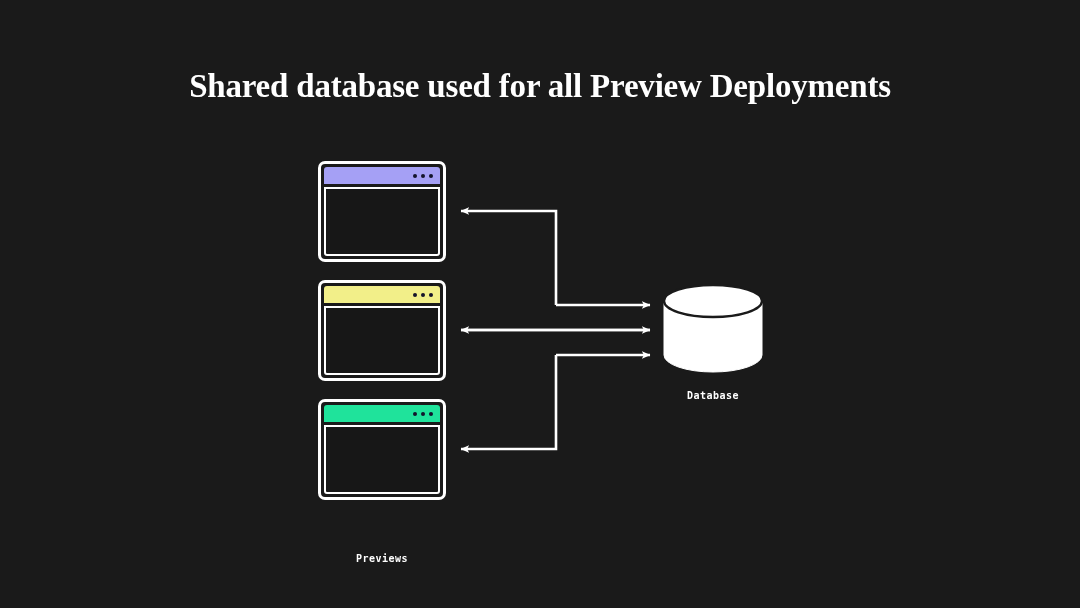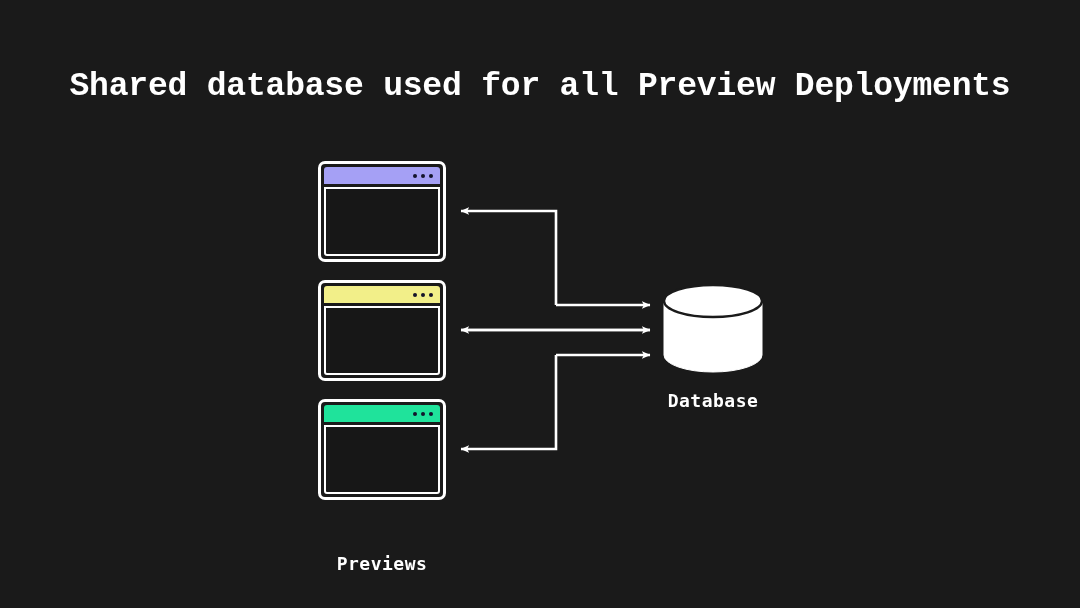--- a/index.html
+++ b/index.html
@@ -23,21 +23,21 @@
   }
 
   
   #slide-title {
     position: absolute;
     left: 0;
     top: 68px;
     width: 1080px;
     text-align: center;
     color: #ffffff;
-    font-family: Liberation Mono, monospace;
+    font-family: Liberation Serif, serif;
     font-weight: bold;
     font-size: 33px;
     letter-spacing: -0.2px;
     white-space: nowrap;
   }
 
   
   .browser-window {
     position: absolute;
     width: 128px;
@@ -101,21 +101,21 @@
     width: 106px;
     height: 90px;
   }
 
   
   .caption {
     position: absolute;
     color: #ffffff;
     font-family: "DejaVu Sans Mono", "Liberation Mono", monospace;
     font-weight: bold;
-    font-size: 18px;
+    font-size: 10px;
     letter-spacing: 0.5px;
     white-space: nowrap;
     text-align: center;
   }
   #caption-previews {
     left: 318px;
     top: 521px;
     width: 128px;
     margin-top: 32px;
   }

